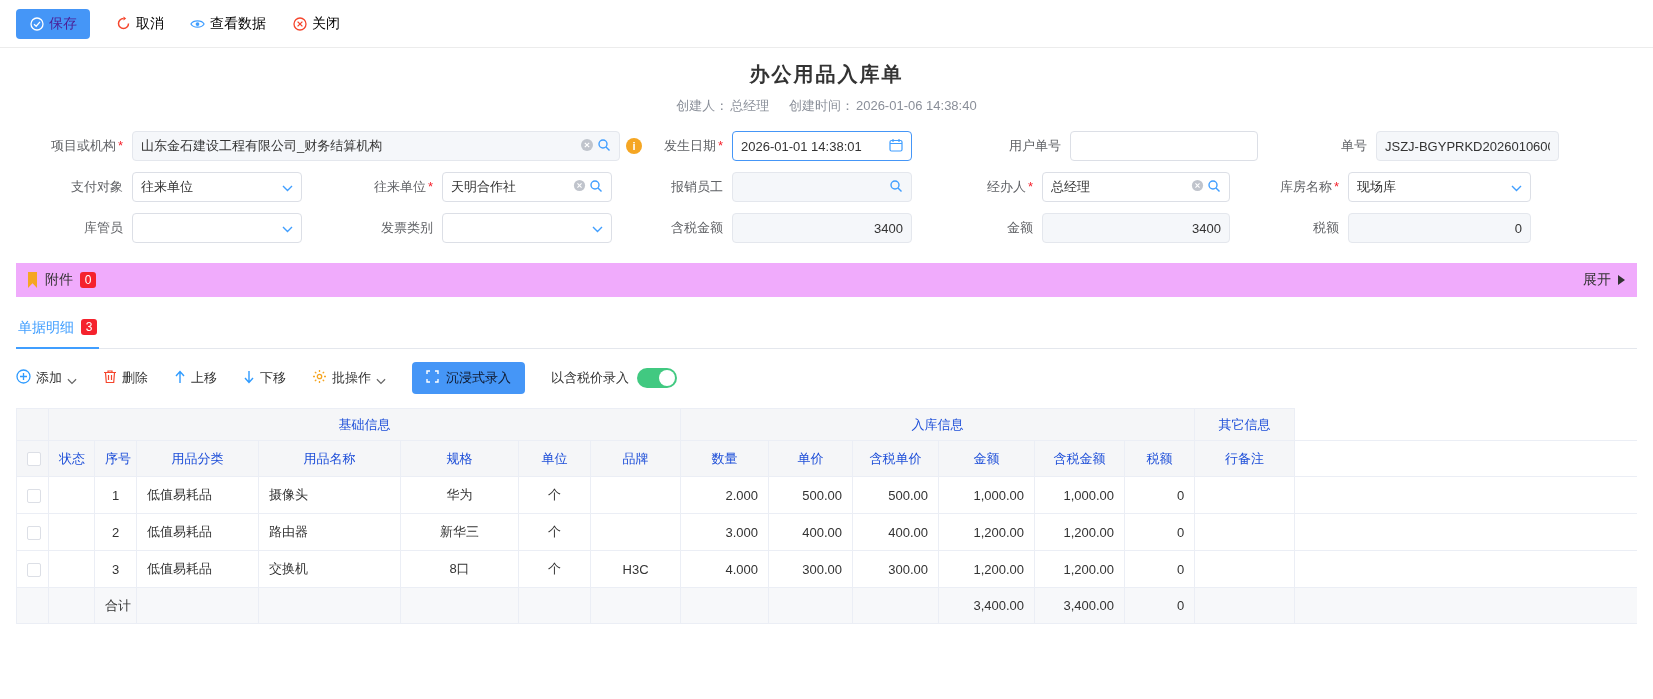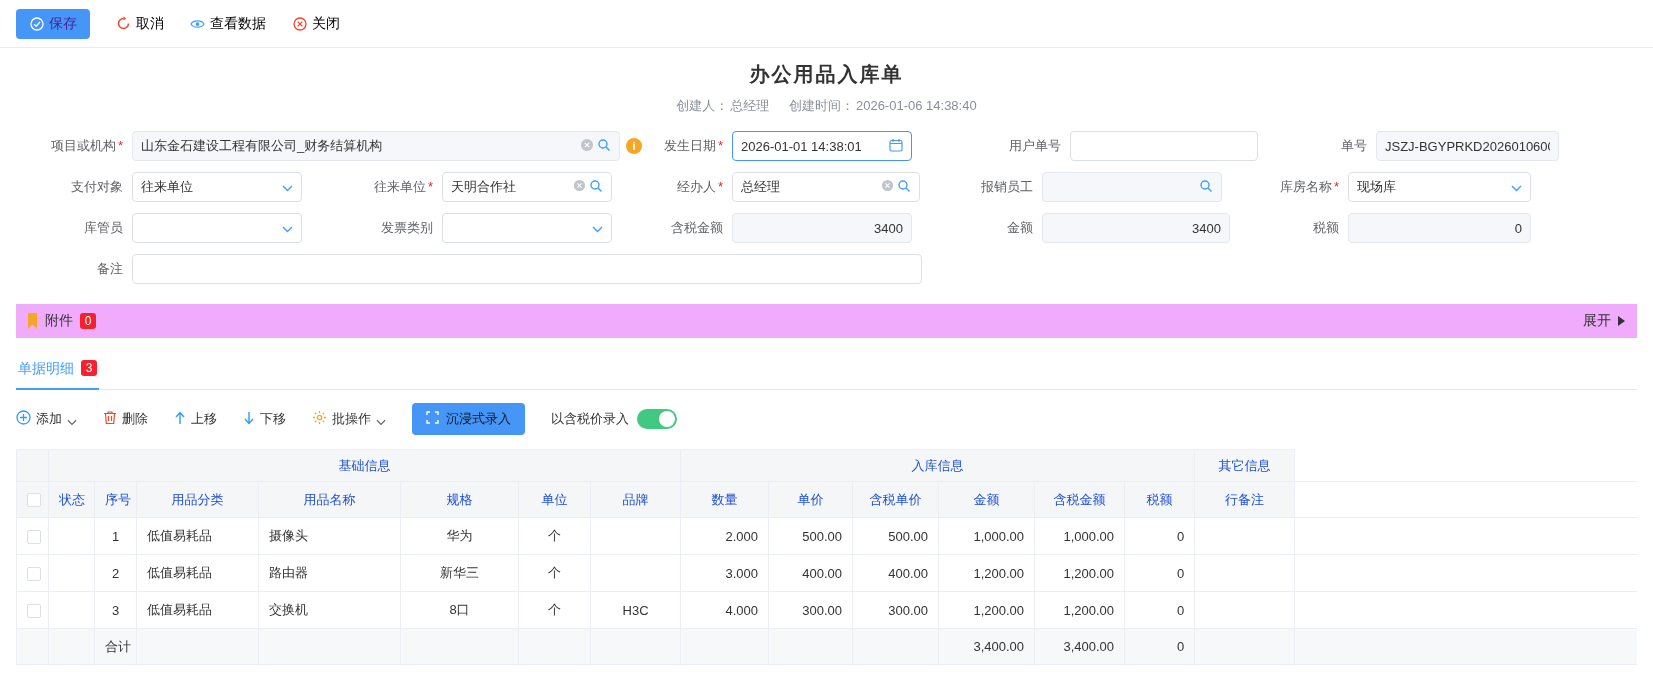--- a/index.html
+++ b/index.html
@@ -192,46 +192,46 @@
                   <circle cx="7" cy="7" r="6" fill="#c0c4cc"></circle>
                   <path d="M4.8 4.8 L9.2 9.2 M9.2 4.8 L4.8 9.2" stroke="#fff" stroke-width="1.2"></path>
                 </svg></span>
             <span><svg width="14" height="14" viewBox="0 0 14 14">
                   <circle cx="6" cy="6" r="4" fill="none" stroke="#409eff" stroke-width="1.4"></circle>
                   <path d="M9 9 L12.5 12.5" stroke="#409eff" stroke-width="1.4"></path>
                 </svg></span>
           </span>
         </div>
       </div>
-      <div class="fc fc4">
-        <span class="flabel required">经办人</span>
-        <div class="finput">
-          <span class="val">总经理</span>
-          <span class="ficons">
-            <span><svg width="13" height="13" viewBox="0 0 14 14">
-                  <circle cx="7" cy="7" r="6" fill="#c0c4cc"></circle>
-                  <path d="M4.8 4.8 L9.2 9.2 M9.2 4.8 L4.8 9.2" stroke="#fff" stroke-width="1.2"></path>
-                </svg></span>
-            <span><svg width="14" height="14" viewBox="0 0 14 14">
-                  <circle cx="6" cy="6" r="4" fill="none" stroke="#409eff" stroke-width="1.4"></circle>
-                  <path d="M9 9 L12.5 12.5" stroke="#409eff" stroke-width="1.4"></path>
-                </svg></span>
-          </span>
-        </div>
-      </div>
       <div class="fc fc3">
         <span class="flabel">报销员工</span>
         <div class="finput gray">
           <span class="val"></span>
           <span class="ficons">
               <span><svg width="14" height="14" viewBox="0 0 14 14">
                   <circle cx="6" cy="6" r="4" fill="none" stroke="#409eff" stroke-width="1.4"></circle>
                   <path d="M9 9 L12.5 12.5" stroke="#409eff" stroke-width="1.4"></path>
                 </svg></span>
             </span>
+        </div>
+      </div>
+      <div class="fc fc4">
+        <span class="flabel required">经办人</span>
+        <div class="finput">
+          <span class="val">总经理</span>
+          <span class="ficons">
+            <span><svg width="13" height="13" viewBox="0 0 14 14">
+                  <circle cx="7" cy="7" r="6" fill="#c0c4cc"></circle>
+                  <path d="M4.8 4.8 L9.2 9.2 M9.2 4.8 L4.8 9.2" stroke="#fff" stroke-width="1.2"></path>
+                </svg></span>
+            <span><svg width="14" height="14" viewBox="0 0 14 14">
+                  <circle cx="6" cy="6" r="4" fill="none" stroke="#409eff" stroke-width="1.4"></circle>
+                  <path d="M9 9 L12.5 12.5" stroke="#409eff" stroke-width="1.4"></path>
+                </svg></span>
+          </span>
         </div>
       </div>
       <div class="fc fc5">
         <span class="flabel required">库房名称</span>
         <div class="finput">
           <span class="val">现场库</span>
           <span class="ficons">
               <span><svg width="11" height="7" viewBox="0 0 11 7">
                   <path d="M1 1 L5.5 5.5 L10 1" fill="none" stroke="#409eff" stroke-width="1.4"></path>
                 </svg></span>
@@ -276,28 +276,20 @@
           </div>
       </div>
       <div class="fc fc5">
         <span class="flabel">税额</span>
         <div class="finput gray num">
             <span class="val">0</span>
           </div>
       </div>
     </div>
 
-    <div class="frow">
-      <div class="fc fcremark">
-        <span class="flabel">备注</span>
-        <div class="finput">
-            <span class="val"></span>
-          </div>
-      </div>
-    </div>
 
   </div>
 
   <div class="attach-bar">
     <span class="flag"></span>
     <span>附件</span>
     <span class="badge">0</span>
     <span class="expand">
       <span>展开</span>
       <span class="tri-right"></span>

